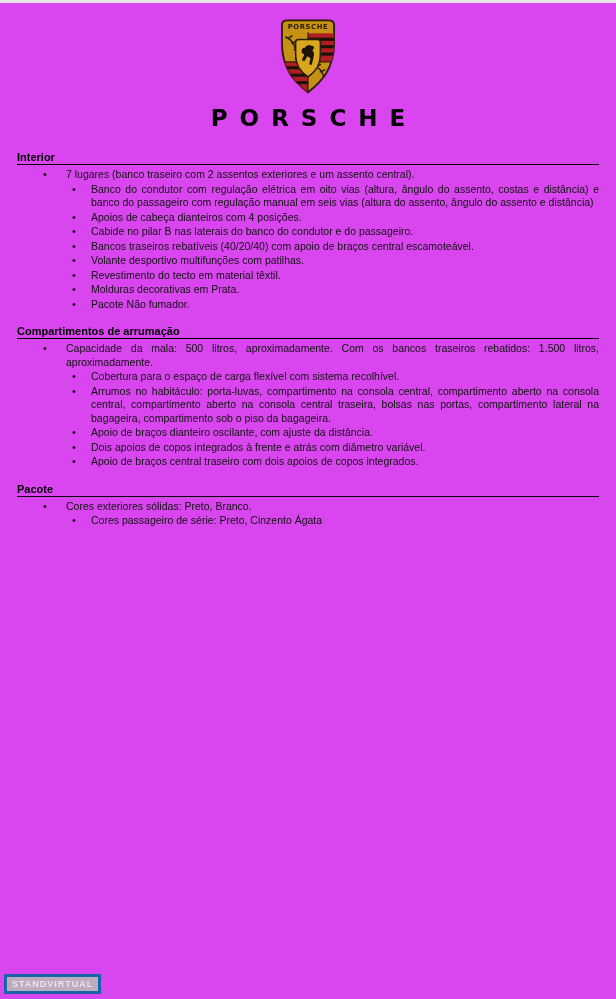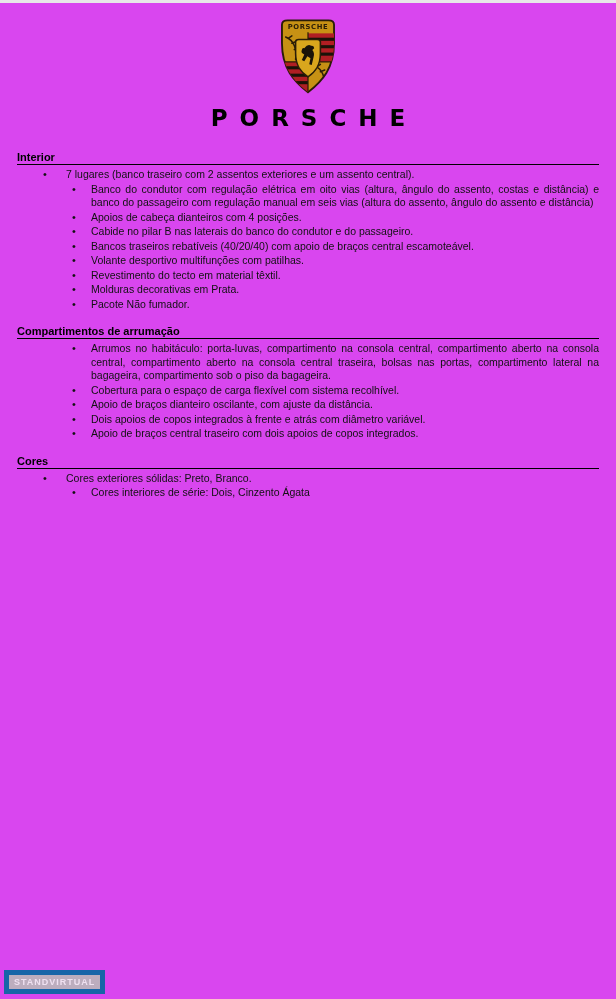--- a/index.html
+++ b/index.html
@@ -34,21 +34,21 @@
   ul.items li.l1 { padding-left:49px; }
   ul.items li.l2 { padding-left:74px; }
   ul.items li::before { content:"\2022"; position:absolute; font-size:11px; }
   ul.items li.l1::before { left:26px; }
   ul.items li.l2::before { left:55px; }
   
   .watermark {
     position:absolute; left:4px; bottom:8px;
     background:#b9b9b9; color:#f2f2f2;
     font-size:9px; font-weight:bold; letter-spacing:1px;
-    padding:2px 5px; border:5px solid #0369a1;
+    padding:2px 5px; border:3px solid #0369a1;
     filter:blur(0.4px); opacity:0.9;
   }
 </style>
 </head>
 <body>
 
 <div class="page">
 
   <div class="logo-header">
     <svg class="crest" width="62" height="78" viewBox="0 0 100 125" aria-hidden="true">
@@ -99,33 +99,34 @@
         <li class="l2">Volante desportivo multifunções com patilhas.</li>
         <li class="l2">Revestimento do tecto em material têxtil.</li>
         <li class="l2">Molduras decorativas em Prata.</li>
         <li class="l2">Pacote Não fumador.</li>
       </ul>
     </div>
 
     <div class="section">
       <h2>Compartimentos de arrumação</h2>
       <ul class="items">
+        <li class="l1">Capacidade da mala: 500 litros, aproximadamente. Com os bancos traseiros rebatidos: 1.500 litros, aproximadamente.</li>
+        <li class="l2">Cobertura para o espaço de carga flexível com sistema recolhível.</li>
         <li class="l2">Arrumos no habitáculo: porta-luvas, compartimento na consola central, compartimento aberto na consola central, compartimento aberto na consola central traseira, bolsas nas portas, compartimento lateral na bagageira, compartimento sob o piso da bagageira.</li>
-        <li class="l2">Cobertura para o espaço de carga flexível com sistema recolhível.</li>
         <li class="l2">Apoio de braços dianteiro oscilante, com ajuste da distância.</li>
         <li class="l2">Dois apoios de copos integrados à frente e atrás com diâmetro variável.</li>
         <li class="l2">Apoio de braços central traseiro com dois apoios de copos integrados.</li>
       </ul>
     </div>
 
     <div class="section">
-      <h2>Cores</h2>
+      <h2>Pacote</h2>
       <ul class="items">
         <li class="l1">Cores exteriores sólidas: Preto, Branco.</li>
-        <li class="l2">Cores interiores de série: Dois, Cinzento Ágata</li>
+        <li class="l2">Cores passageiro de série: Preto, Cinzento Ágata</li>
       </ul>
     </div>
 
   </div>
 
   <div class="watermark">STANDVIRTUAL</div>
 
 </div>
 
 </body></html>

